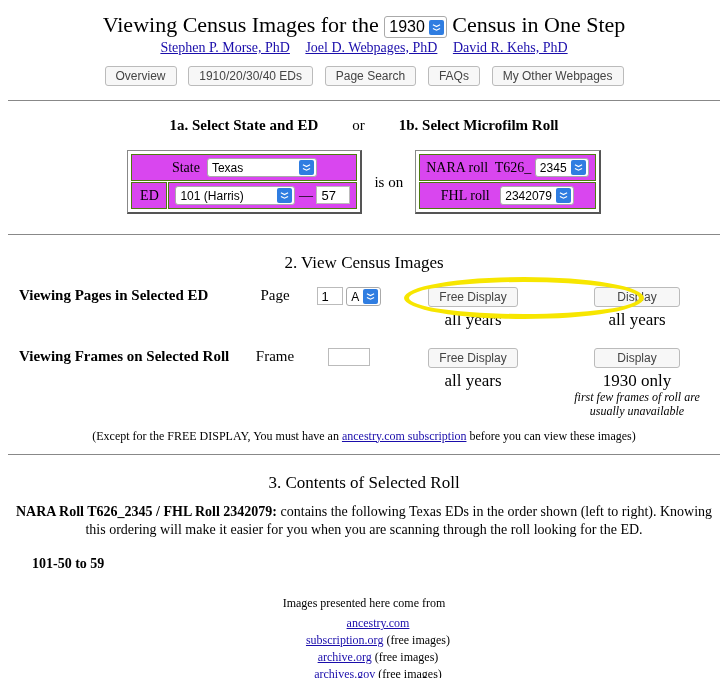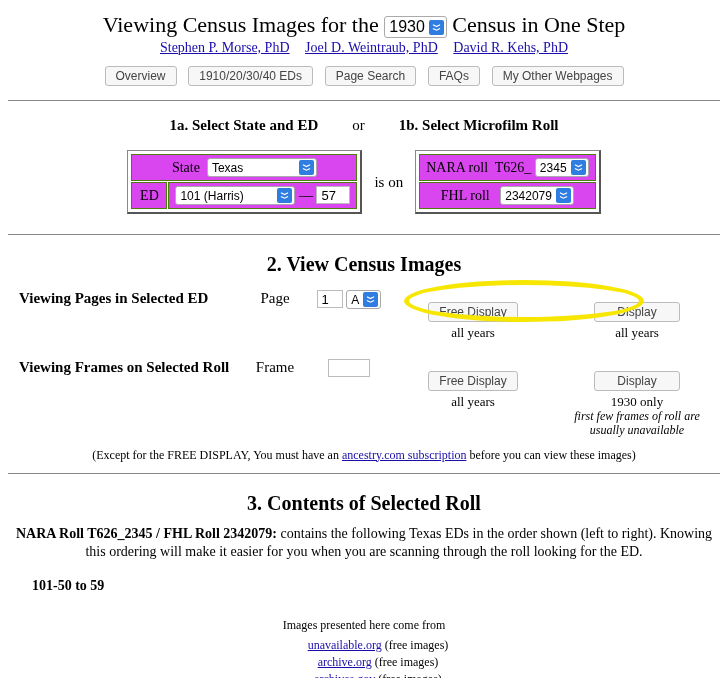--- a/index.html
+++ b/index.html
@@ -22,24 +22,23 @@
   .toolbar .btn { margin: 0 4px; }
   .btn {
     display: inline-block;
     font: 12px Arial, sans-serif;
     background: #f7f7f7;
     border: 1px solid #bbb;
     border-radius: 3px;
     padding: 2px 10px;
     color: #444;
     cursor: pointer;
-    margin-top: 12px;
   }
   hr { border: none; border-top: 1px solid #888; margin: 6px 0; }
-  .sec-title { font-weight: bold; font-size: 20px; margin: 18px 0 10px 0; }
+  .sec-title { font-weight: normal; font-size: 17px; margin: 18px 0 10px 0; }
   .row1a1b { display: flex; justify-content: center; align-items: center; gap: 34px; margin: 16px 0 16px 0; }
   .row-selects { display: flex; justify-content: center; align-items: center; gap: 12px; margin: 6px 0 20px 0;}
   .box { border: 1px solid #888; border-right: 2px solid #555; border-bottom: 2px solid #555; padding: 2px; }
   .box table { border-collapse: separate; border-spacing: 1px; }
   .box td { border: 1px solid #4d7c0f; padding: 3px 6px; font-size: 14px; background: #d946ef; text-align: center;}
   .sel {
     font: 12px Arial, sans-serif;
     background: #fff;
     border: 1px solid #aaa;
     border-radius: 3px;
@@ -66,21 +65,21 @@
     display: grid;
     grid-template-columns: 230px 60px 80px 160px 160px;
     align-items: start;
     justify-content: center;
     column-gap: 4px;
     margin: 10px 0;
   }
   .view-row .col { text-align: center; }
   .view-row .left { text-align: left; padding-left: 8px;}
   .note { font-size: 12px; font-style: italic; line-height: 1.15; }
-  .sub { font-size: 13px; margin-top: 3px; }
+  .sub { font-size: 17px; margin-top: 3px; }
   .highlight-wrap { position: relative; display: inline-block; }
   .ellipse {
     position: absolute; border: 5px solid #f7e600; border-radius: 50%;
     width: 240px; height: 42px; top: -10px; left: -24px; pointer-events: none;
   }
   .disclaimer { font-size: 12px; text-align: center; margin: 10px 0; }
   .sec3body { text-align: center; font-size: 14px; margin: 8px 4px; line-height: 1.35;}
   .ed-list { font-weight: bold; margin: 16px 0 24px 24px; font-size: 14px;}
   .foot { text-align: center; font-size: 12px; margin: 10px 4px; }
   .foot ul { margin: 4px 0 0 28px; padding: 0; }
@@ -97,21 +96,21 @@
       <span class="caret">
           <svg viewBox="0 0 10 10">
             <path d="M1 2 L5 4 L9 2 M1 6 L5 8 L9 6" stroke="#fff" stroke-width="1.3" fill="none"></path>
           </svg>
         </span>
     </span>
     <span>Census in One Step</span>
   </h1>
   <div class="authors">
     <a href="#">Stephen P. Morse, PhD</a>
-    <a href="#">Joel D. Weintraub, PhD</a>
+    <a href="#">Joel D. Webpages, PhD</a>
     <a href="#">David R. Kehs, PhD</a>
   </div>
   <div class="toolbar">
     <span class="btn">Overview</span>
     <span class="btn">1910/20/30/40 EDs</span>
     <span class="btn">Page Search</span>
     <span class="btn">FAQs</span>
     <span class="btn">My Other Webpages</span>
   </div>
 </div>
@@ -257,17 +256,18 @@
 
 <div class="sec3body">
   <b>NARA Roll T626_2345 / FHL Roll 2342079:</b><span> contains the following Texas EDs in the order shown (left to right). Knowing this ordering will make it easier for you when you are scanning through the roll looking for the ED.</span>
 </div>
 
 <div class="ed-list">101-50 to 59</div>
 
 <div class="foot">
   <div>Images presented here come from</div>
   <ul>
-    <li><a href="#">unavailable.org</a><span> (free images)</span></li>
+    <li><a href="#">ancestry.com</a><span></span></li>
+    <li><a href="#">subscription.org</a><span> (free images)</span></li>
     <li><a href="#">archive.org</a><span> (free images)</span></li>
     <li><a href="#">archives.gov</a><span> (free images)</span></li>
   </ul>
 </div>
 
 </body></html>

